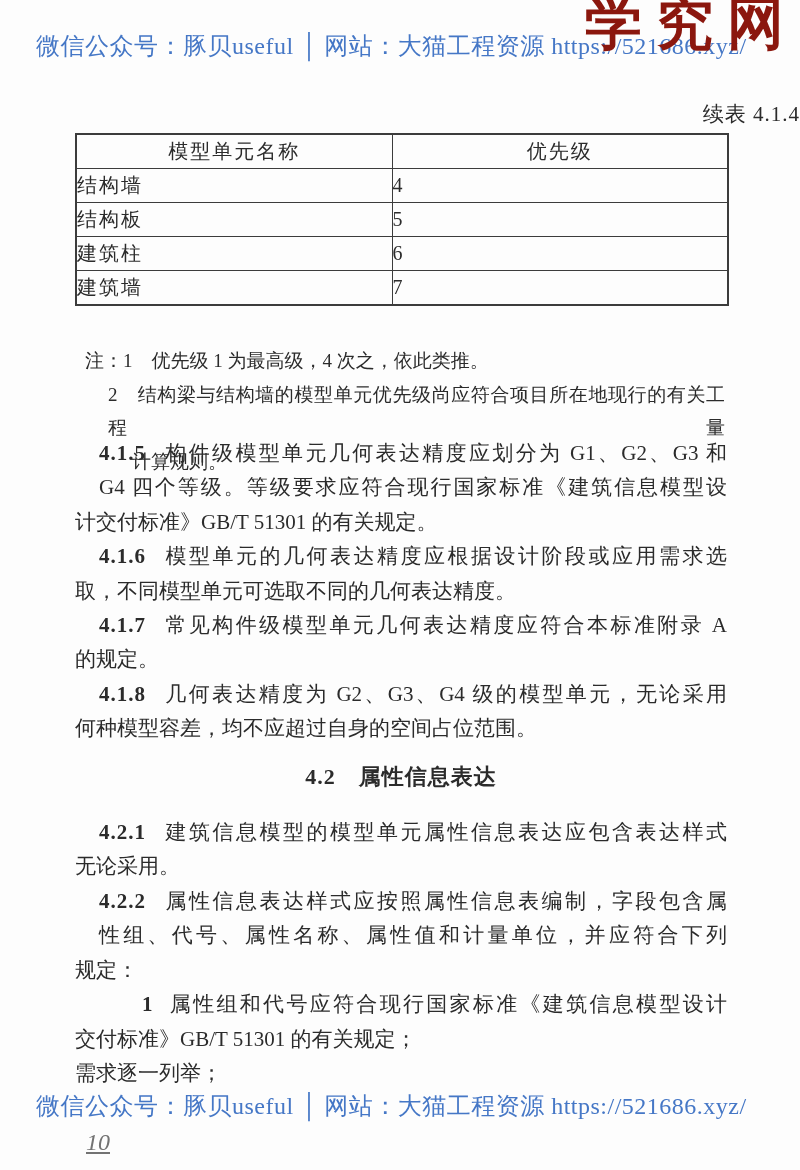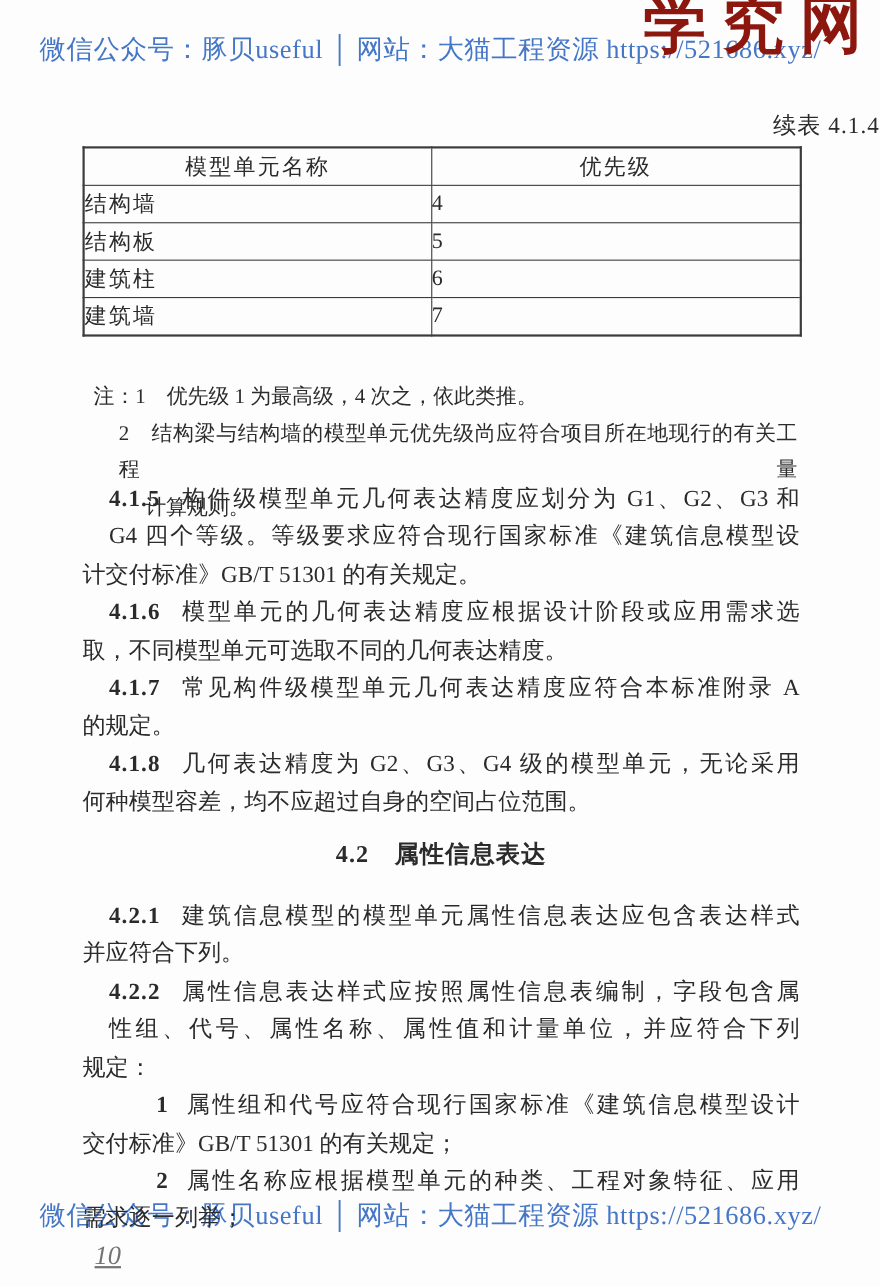--- a/index.html
+++ b/index.html
@@ -107,27 +107,26 @@
       <div class="line fill">G4 四个等级。等级要求应符合现行国家标准《建筑信息模型设</div>
       <div class="line">计交付标准》GB/T 51301 的有关规定。</div>
       <div class="line fill"><b class="num">4.1.6</b><span>模型单元的几何表达精度应根据设计阶段或应用需求选</span></div>
       <div class="line">取，不同模型单元可选取不同的几何表达精度。</div>
       <div class="line fill"><b class="num">4.1.7</b><span>常见构件级模型单元几何表达精度应符合本标准附录 A</span></div>
       <div class="line">的规定。</div>
       <div class="line fill"><b class="num">4.1.8</b><span>几何表达精度为 G2、G3、G4 级的模型单元，无论采用</span></div>
       <div class="line">何种模型容差，均不应超过自身的空间占位范围。</div>
       <div class="section-heading">4.2　属性信息表达</div>
       <div class="line fill"><b class="num">4.2.1</b><span>建筑信息模型的模型单元属性信息表达应包含表达样式</span></div>
-      <div class="line">并应符合下列。</div>
+      <div class="line">无论采用。</div>
       <div class="line fill"><b class="num">4.2.2</b><span>属性信息表达样式应按照属性信息表编制，字段包含属</span></div>
       <div class="line fill">性组、代号、属性名称、属性值和计量单位，并应符合下列</div>
       <div class="line">规定：</div>
       <div class="line fill item-first"><b class="num">1</b><span>属性组和代号应符合现行国家标准《建筑信息模型设计</span></div>
       <div class="line">交付标准》GB/T 51301 的有关规定；</div>
-      <div class="line fill item-first"><b class="num">2</b><span>属性名称应根据模型单元的种类、工程对象特征、应用</span></div>
       <div class="line">需求逐一列举；</div>
     </div>
 
   <div class="banner bottom" style="color: rgb(69, 119, 198);">
     <span>微信公众号：豚贝useful │ 网站：大猫工程资源 https://521686.xyz/</span>
   </div>
 
   <div class="page-number">10</div>
 
 </div>

